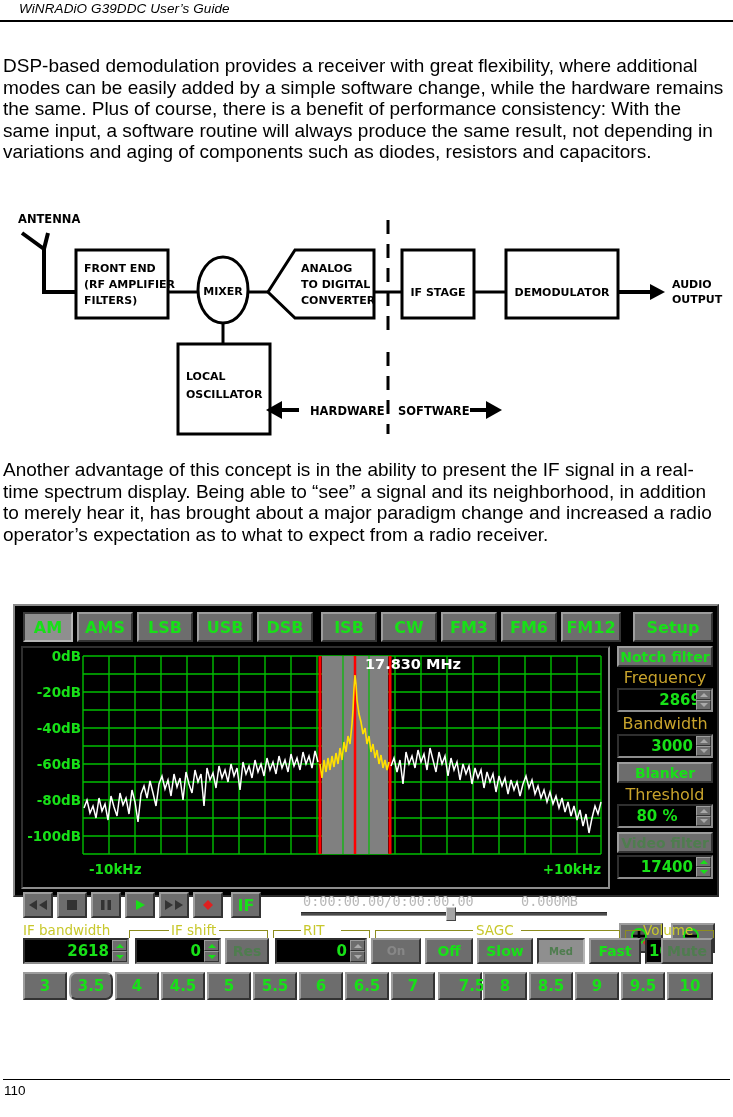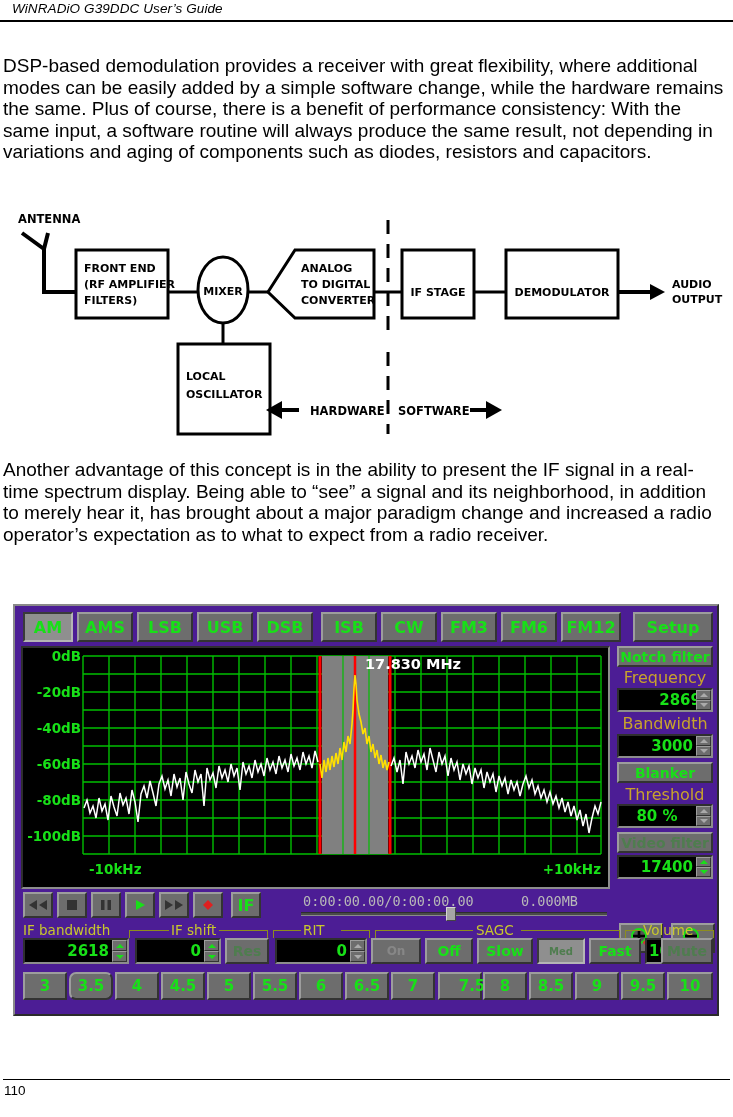--- a/index.html
+++ b/index.html
@@ -6,42 +6,42 @@
   body{
     width:733px;height:1117px;background:#ffffff;
     font-family:"Liberation Sans",sans-serif;
     color:#000;overflow:hidden;position:relative;
   }
   
   .doc-header{
     position:absolute;left:0;top:0;width:733px;height:22px;
   }
   .doc-header .title{
-    position:absolute;left:12px;top:1px;
+    position:absolute;left:19px;top:1px;
     font-style:italic;font-size:13.5px;letter-spacing:.1px;white-space:nowrap;
   }
   .doc-header .rule{
     position:absolute;left:0;top:20px;width:733px;height:2px;background:#000;
   }
   
   .para{
     position:absolute;left:3px;width:722px;
     font-size:19px;line-height:21.5px;text-align:left;
   }
   #para1{top:55px;}
   #para2{top:459px;}
 
   
   .diagram{position:absolute;left:0px;top:202px;width:733px;height:245px;}
   .diagram svg{display:block;}
 
   
   .radio{
-    position:absolute;left:13px;top:604px;width:706px;height:412px;
-    background:#4c1d95;
+    position:absolute;left:13px;top:604px;width:706px;height:293px;
+    background:#000000;
     border-top:2px solid #8a8a8a;border-left:2px solid #8a8a8a;
     border-right:2px solid #2b2b2b;border-bottom:2px solid #2b2b2b;
     box-sizing:border-box;
     font-family:"DejaVu Sans",sans-serif;
   }
   
   .btn{
     background:#6d6d6d;
     border-top:2px solid #9d9d9d;border-left:2px solid #9d9d9d;
     border-right:2px solid #333;border-bottom:2px solid #333;

